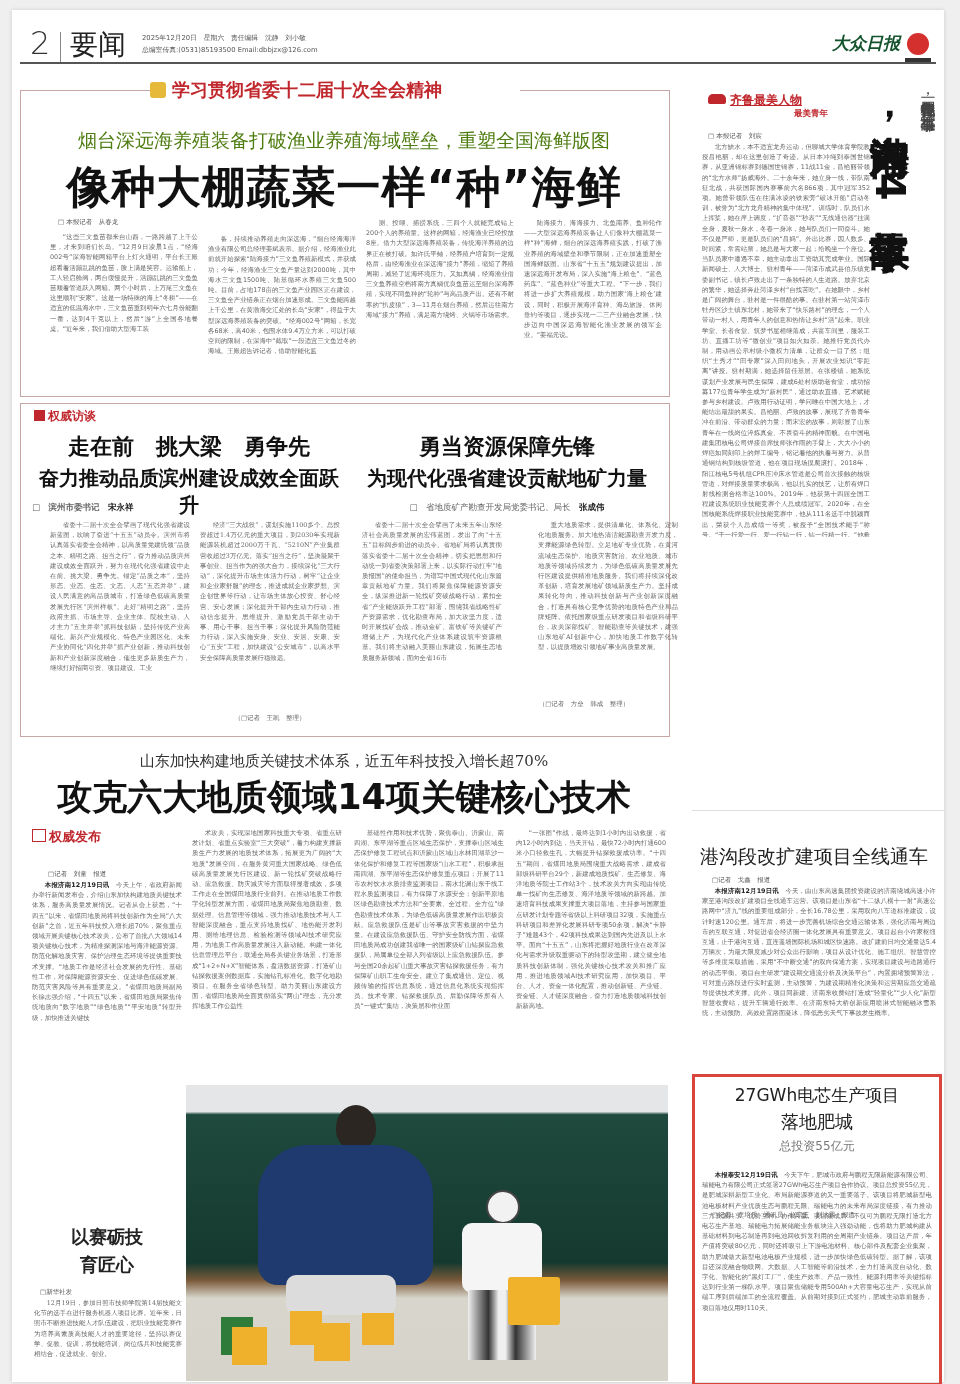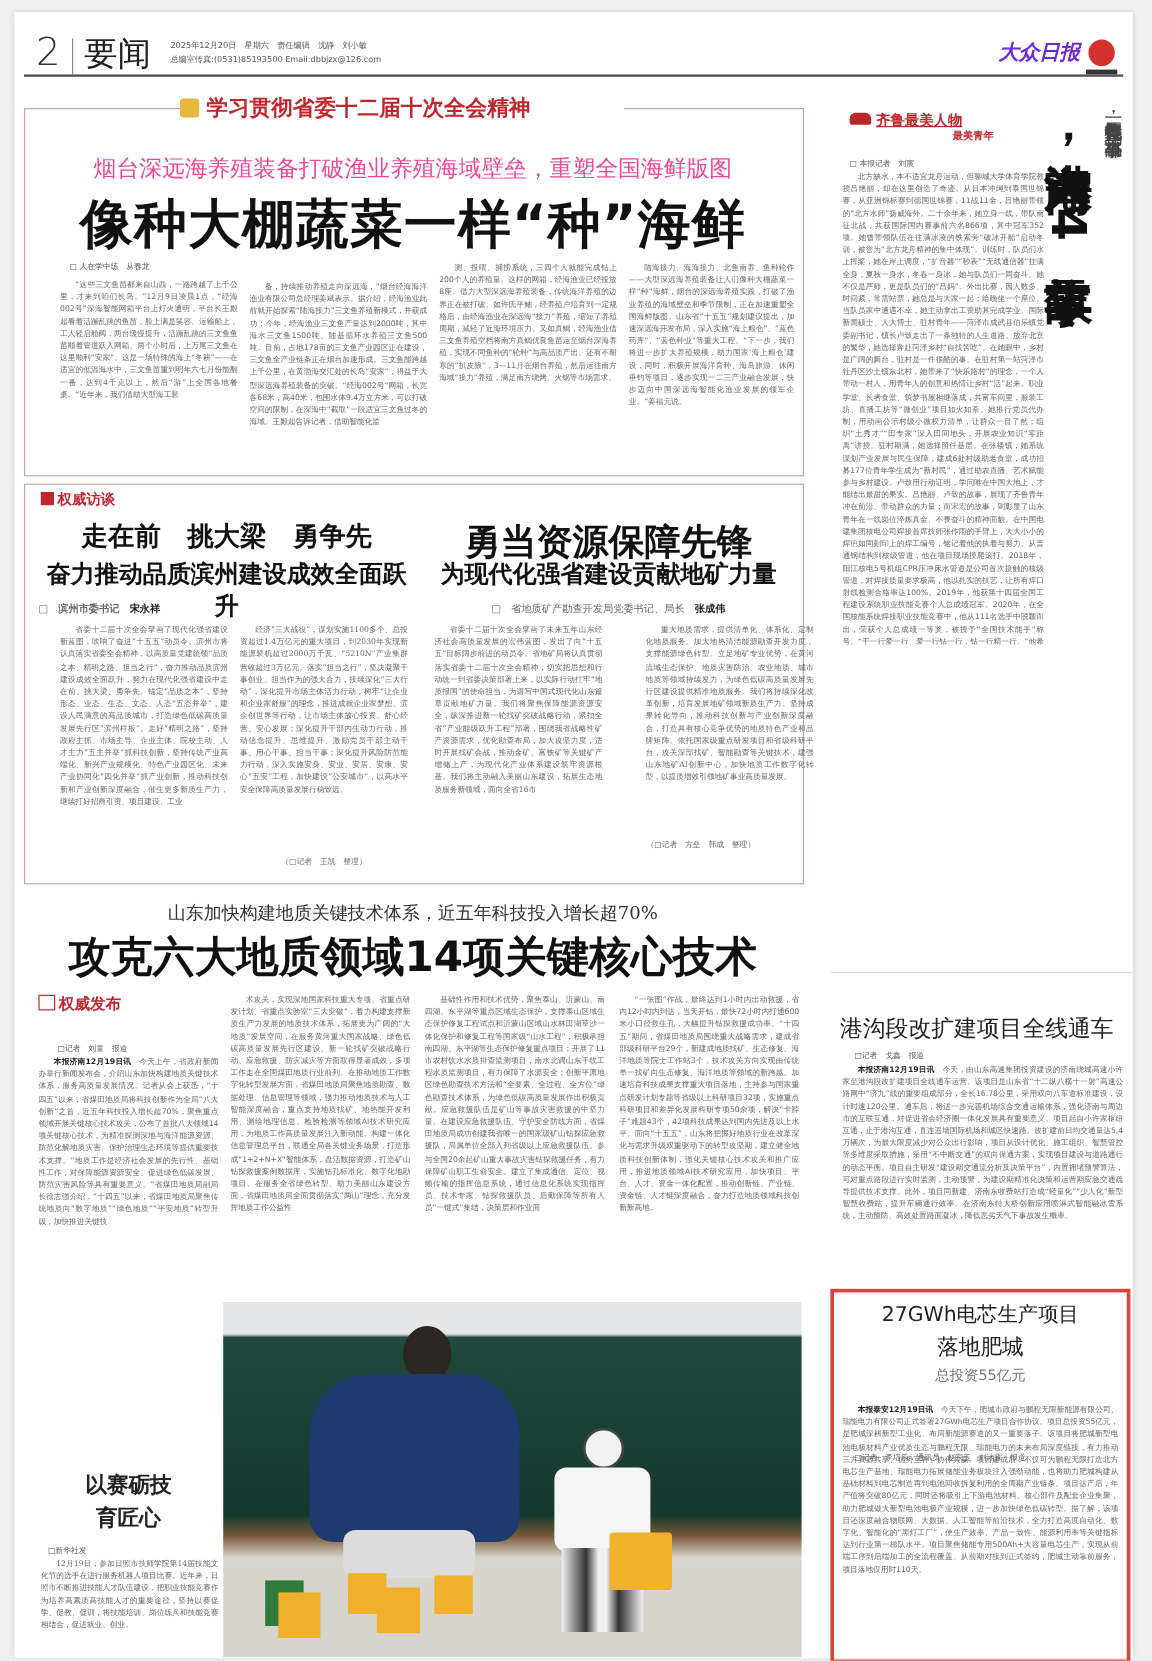--- a/index.html
+++ b/index.html
@@ -10,21 +10,21 @@
   .small{font-size:6.4px;line-height:10.2px;color:#666;text-align:justify;overflow:hidden;}
   .small p{margin:0;text-indent:2em;}
   .byline{font-size:6.5px;color:#555;}
   .red{color:#c0272d;}
   .rule{background:#555;}
   
   .pgnum{left:18px;top:14px;font-size:32px;font-weight:300;color:#333;}
   .pgsep{left:48px;top:22px;width:1px;height:30px;background:#888;}
   .pgsec{left:58px;top:16px;font-size:28px;color:#222;font-weight:400;}
   .meta{left:130px;top:22px;font-size:6.8px;color:#555;line-height:12px;}
-  .logo{left:820px;top:22px;font-size:17px;font-style:italic;color:#6d28d9;font-family:"DejaVu Serif",serif;font-weight:bold;}
+  .logo{left:820px;top:22px;font-size:17px;font-style:italic;color:#14532d;font-family:"DejaVu Serif",serif;font-weight:bold;}
   .logo-badge{left:895px;top:23px;width:22px;height:22px;border-radius:50%;background:#d4302e;}
   .logo-under{left:893px;top:48px;width:26px;height:4px;background:#333;}
   
   .box{border:1px solid #c9a6a6;}
   .photo{background:linear-gradient(180deg,#e5e6e8 0%,#e5e6e8 9%,#1f4a3e 10%,#15392f 60%,#7a5a3a 66%,#d8d6cc 72%,#d6d4ca 100%);overflow:hidden;}
 </style>
 </head>
 <body>
 
 <div class="page">
@@ -38,23 +38,23 @@
   </div>
   <div class="abs logo">大众日报</div>
   <div class="abs logo-badge"></div>
   <div class="abs logo-under"></div>
   <div class="abs rule" style="left:8px;top:52px;width:916px;height:1.5px;"></div>
 
   <div class="abs box" style="left:8px;top:80px;width:648px;height:305px;"></div>
   <div class="abs" style="left:138px;top:68px;width:370px;height:26px;background:#fff;">
     <span style="display:inline-block;width:16px;height:16px;background:#e6b93a;border-radius:3px;vertical-align:-2px;margin-right:6px;"></span><span class="red" style="font-size:18px;font-weight:bold;">学习贯彻省委十二届十次全会精神</span>
   </div>
-  <div class="abs serif" style="left:8px;top:118px;width:648px;text-align:center;font-size:19px;color:#ec4899;">烟台深远海养殖装备打破渔业养殖海域壁垒，重塑全国海鲜版图</div>
+  <div class="abs serif" style="left:8px;top:118px;width:648px;text-align:center;font-size:19px;color:#4d7c0f;">烟台深远海养殖装备打破渔业养殖海域壁垒，重塑全国海鲜版图</div>
   <div class="abs" style="left:8px;top:148px;width:648px;text-align:center;font-size:44px;font-weight:bold;color:#111;letter-spacing:1px;">像种大棚蔬菜一样“种”海鲜</div>
-  <div class="abs byline" style="left:46px;top:208px;">□ 人在学中练　从春龙</div>
+  <div class="abs byline" style="left:46px;top:208px;">□ 本报记者　从春龙</div>
   <div class="abs small" style="left:38px;top:222px;width:148px;height:158px;">
       <p>“这些三文鱼苗都来自山西，一路跨越了上千公里，才来到咱们长岛。”12月9日凌晨1点，“经海002号”深海智能网箱平台上灯火通明，平台长王殿超看着活蹦乱跳的鱼苗，脸上满是笑容。运输船上，工人轻启舱阀，两台缓慢提升，活蹦乱跳的三文鱼鱼苗顺着管道跃入网箱。两个小时后，上万尾三文鱼在这里顺利“安家”。这是一场特殊的海上“冬耕”——在适宜的低温海水中，三文鱼苗重到明年六七月份能翻一番，达到4千克以上，然后“游”上全国各地餐桌。“近年来，我们借助大型海工装</p>
     </div>
   <div class="abs small" style="left:196px;top:208px;width:148px;height:172px;margin-top:16px;">
       <p>备，持续推动养殖走向深远海，”烟台经海海洋渔业有限公司总经理姜斌表示。据介绍，经海渔业此前就开始探索“陆海接力”三文鱼养殖新模式，并获成功；今年，经海渔业三文鱼产量达到2000吨，其中海水三文鱼1500吨、陆基循环水养殖三文鱼500吨。目前，占地178亩的三文鱼产业园区正在建设，三文鱼全产业链条正在烟台加速形成。三文鱼能跨越上千公里，在黄渤海交汇处的长岛“安家”，得益于大型深远海养殖装备的突破。“经海002号”网箱，长宽各68米，高40米，包围水体9.4万立方米，可以打破空间的限制，在深海中“截取”一段适宜三文鱼过冬的海域。王殿超告诉记者，借助智能化监</p>
     </div>
   <div class="abs small" style="left:354px;top:208px;width:148px;height:172px;">
       <p>测、投喂、捕捞系统，三四个人就能完成钻上200个人的养殖量。这样的网箱，经海渔业已经投放8座。借力大型深远海养殖装备，传统海洋养殖的边界正在被打破。如许氏平鲉，经养殖户培育到一定规格后，由经海渔业在深远海“接力”养殖，缩短了养殖周期，减轻了近海环境压力。又如真鲷，经海渔业借三文鱼养殖空档将南方真鲷优良鱼苗运至烟台深海养殖，实现不同鱼种的“轮种”与高品质产出。还有不耐寒的“扒皮狼”，3—11月在烟台养殖，然后运往南方海域“接力”养殖，满足南方绕烤、火锅等市场需求。</p>
     </div>
   <div class="abs small" style="left:512px;top:208px;width:138px;height:172px;">
@@ -69,21 +69,21 @@
   <div class="abs serif" style="left:20px;top:455px;width:314px;text-align:center;font-size:20px;font-weight:bold;color:#111;">奋力推动品质滨州建设成效全面跃升</div>
   <div class="abs" style="left:20px;top:492px;width:314px;text-align:left;font-size:8.5px;color:#666;font-weight:bold;">□　<span>滨州市委书记</span>　<b style="color:#222;">宋永祥</b></div>
   <div class="abs small serif" style="left:38px;top:510px;width:140px;height:206px;">
       <p>省委十二届十次全会擘画了现代化强省建设新蓝图，吹响了奋进“十五五”动员令。滨州市将认真落实省委全会精神，以高质量党建统领“品质之本、精明之路、担当之行”，奋力推动品质滨州建设成效全面跃升，努力在现代化强省建设中走在前、挑大梁、勇争先。锚定“品质之本”，坚持形态、业态、生态、文态、人态“五态并举”，建设人民满意的高品质城市，打造绿色低碳高质量发展先行区“滨州样板”。走好“精明之路”，坚持政府主抓、市场主导、企业主体、院校主动、人才主力“五主并举”抓科技创新，坚持传统产业高端化、新兴产业规模化、特色产业园区化、未来产业协同化“四化并举”抓产业创新，推动科技创新和产业创新深度融合，催生更多新质生产力，继续打好招商引资、项目建设、工业</p>
     </div>
   <div class="abs small serif" style="left:188px;top:510px;width:140px;height:196px;">
       <p>经济“三大战役”，谋划实施1100多个、总投资超过1.4万亿元的重大项目，到2030年实现新能源装机超过2000万千瓦、“5210N”产业集群营收超过3万亿元。落实“担当之行”，坚决凝聚干事创业、担当作为的强大合力，接续深化“三大行动”，深化提升市场主体活力行动，树牢“让企业和企业家舒服”的理念，推进成就企业家梦想、滨企创世界等行动，让市场主体放心投资、舒心经营、安心发展；深化提升干部内生动力行动，推动信念提升、思维提升、激励党员干部主动干事、用心干事、担当干事；深化提升风险防范能力行动，深入实施安身、安业、安居、安康、安心“五安”工程，加快建设“公安城市”，以高水平安全保障高质量发展行稳致远。</p>
     </div>
   <div class="abs" style="left:188px;top:704px;width:140px;text-align:center;font-size:6.5px;color:#666;">（□记者　王凯　整理）</div>
 
-  <div class="abs serif" style="left:338px;top:422px;width:314px;text-align:center;font-size:30px;font-weight:bold;color:#111;">勇当资源保障先锋</div>
+  <div class="abs serif" style="left:338px;top:422px;width:314px;text-align:center;font-size:22px;font-weight:bold;color:#111;">勇当资源保障先锋</div>
   <div class="abs serif" style="left:338px;top:455px;width:314px;text-align:center;font-size:20px;font-weight:bold;color:#111;">为现代化强省建设贡献地矿力量</div>
   <div class="abs" style="left:338px;top:492px;width:314px;text-align:center;font-size:8.5px;color:#666;">□　<span>省地质矿产勘查开发局党委书记、局长</span>　<b style="color:#222;">张成伟</b></div>
   <div class="abs small serif" style="left:350px;top:510px;width:140px;height:206px;">
       <p>省委十二届十次全会擘画了未来五年山东经济社会高质量发展的宏伟蓝图，发出了向“十五五”目标阔步前进的动员令。省地矿局将认真贯彻落实省委十二届十次全会精神，切实把思想和行动统一到省委决策部署上来，以实际行动扛牢“地质报国”的使命担当，为谱写中国式现代化山东篇章贡献地矿力量。我们将聚焦保障能源资源安全，纵深推进新一轮找矿突破战略行动，紧扣全省“产业能级跃升工程”部署，围绕我省战略性矿产资源需求，优化勘查布局，加大攻坚力度，适时开展找矿会战，推动金矿、富铁矿等关键矿产增储上产，为现代化产业体系建设筑牢资源根基。我们将主动融入美丽山东建设，拓展生态地质服务新领域，面向全省16市</p>
     </div>
   <div class="abs small serif" style="left:526px;top:510px;width:140px;height:180px;">
       <p>重大地质需求，提供清单化、体系化、定制化地质服务。加大地热清洁能源勘查开发力度，支撑能源绿色转型。立足地矿专业优势，在黄河流域生态保护、地质灾害防治、农业地质、城市地质等领域持续发力，为绿色低碳高质量发展先行区建设提供精准地质服务。我们将持续深化改革创新，培育发展地矿领域新质生产力。坚持成果转化导向，推动科技创新与产业创新深度融合，打造具有核心竞争优势的地质特色产业和品牌矩阵。依托国家级重点研发项目和省级科研平台，攻关深部找矿、智能勘查等关键技术，建强山东地矿AI创新中心，加快地质工作数字化转型，以提质增效引领地矿事业高质量发展。</p>
     </div>
   <div class="abs" style="left:502px;top:690px;width:140px;text-align:center;font-size:6.5px;color:#666;">（□记者　方垒　韩成　整理）</div>
 

